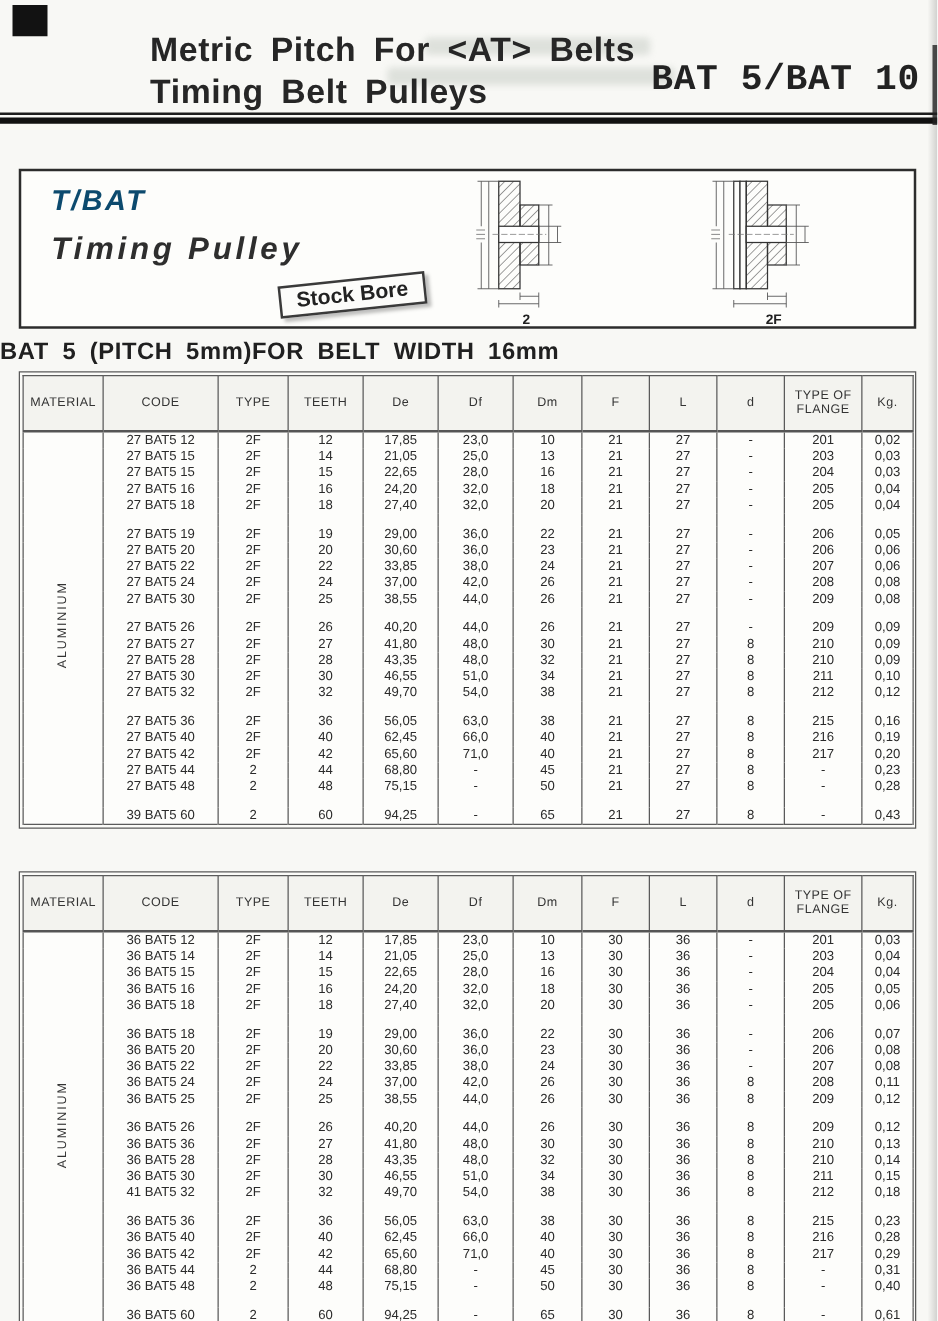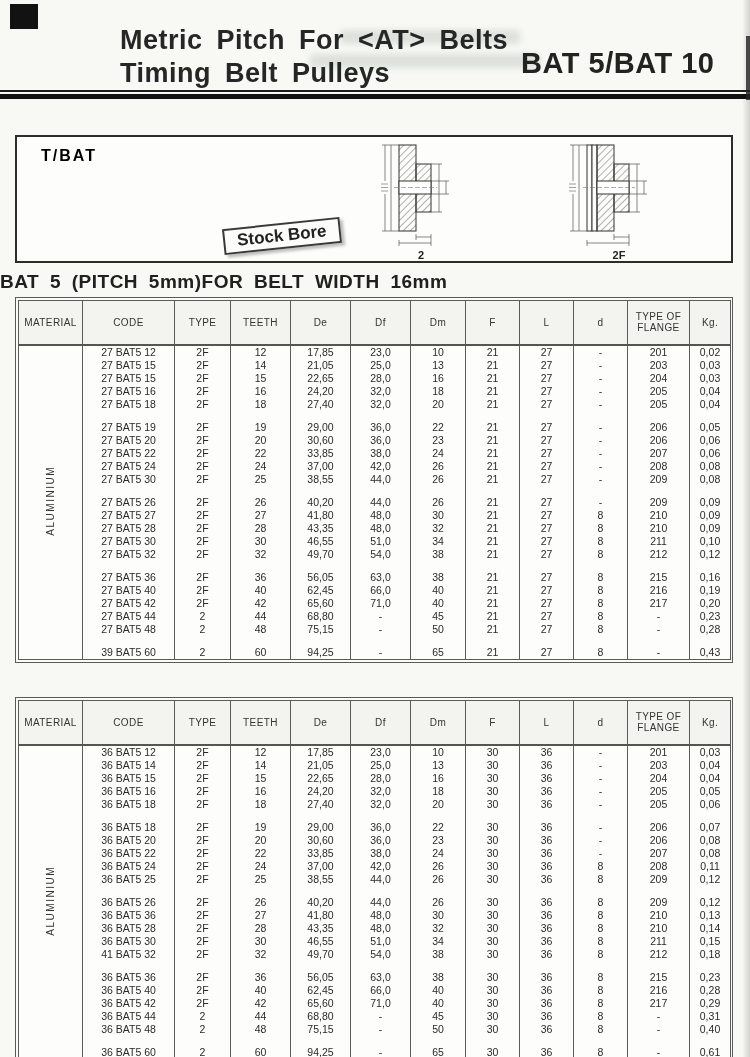--- a/index.html
+++ b/index.html
@@ -13,29 +13,29 @@
                  background:linear-gradient(to right, rgba(0,0,0,0), rgba(0,0,0,0.16)); }
   .edge-dark { position:absolute; right:0; top:36px; width:4px; height:64px; background:#222; opacity:.8; }
   .bleed { position:absolute; left:300px; top:26px; width:265px; height:58px; filter:blur(3px); opacity:.28; }
   .bleed .b1,.bleed .b2 { background:#9aa59a; height:14px; border-radius:3px; }
   .bleed .b1 { width:180px; margin:4px 0 10px 40px; }
   .bleed .b2 { width:230px; margin-left:10px; }
 
   
   .title-block { position:absolute; left:120px; top:24px; }
   .title-line { font-size:27px; font-weight:bold; letter-spacing:.5px; word-spacing:6px; line-height:33px; color:#262626; }
-  .model { position:absolute; left:521px; top:47px; font-size:29px; font-weight:bold; letter-spacing:.5px; color:#222; }
+  .model { position:absolute; left:521px; top:47px; font-size:29px; font-weight:bold; letter-spacing:.5px; color:#222;font-family:Liberation Mono, monospace; }
   .rule { position:absolute; left:0; top:90px; width:750px; }
   .rule-thin { height:2px; background:#1c1c1c; margin-bottom:2px; }
   .rule-thick { height:5px; background:#111; }
 
   
   .intro-box { position:absolute; left:15px; top:135px; width:718px; height:128px;
                border:2px solid #2c2c2c; background:#fdfdfb; }
-  .brand1 { position:absolute; left:24px; top:10px; font-size:16px; font-weight:bold; letter-spacing:2px; color:#000000; }
+  .brand1 { position:absolute; left:24px; top:10px; font-size:23px; font-weight:bold; font-style:italic; letter-spacing:2px; color:#0c4a6e; }
   .brand2 { position:absolute; left:24px; top:48px; font-size:25px; font-weight:bold; font-style:italic; letter-spacing:3px; color:#2e2e2e; }
   .badge { position:absolute; left:206px; top:86px; transform:rotate(-6deg);
            border:2px solid #3a3a3a; background:#fcfcfa; padding:1px 12px;
            font-size:17px; font-weight:bold; color:#222; box-shadow:3px 3px 3px rgba(0,0,0,0.25); }
   .diagram { position:absolute; top:4px; width:112px; text-align:center; }
   .diagram-2 { left:348px; }
   .diagram-2f { left:546px; }
   .dlabel { font-size:11px; font-weight:bold; color:#222; margin-top:-2px; }
 
   
@@ -80,20 +80,21 @@
   </div>
   <div class="model">BAT 5/BAT 10</div>
 
   <div class="rule">
     <div class="rule-thin"></div>
     <div class="rule-thick"></div>
   </div>
 
   <div class="intro-box">
     <div class="brand1">T/BAT</div>
+    <div class="brand2">Timing Pulley</div>
     <div class="badge">Stock Bore</div>
 
     <div class="diagram diagram-2">
       <svg width="112" height="106" viewBox="0 0 112 106">
         <defs>
           <pattern id="hatchA" width="5" height="5" patternUnits="userSpaceOnUse" patternTransform="rotate(45)">
             <line x1="0" y1="0" x2="0" y2="5" stroke="#666" stroke-width="1"></line>
           </pattern>
         </defs>
         <rect x="34" y="4" width="17" height="86" fill="url(#hatchA)" class="outline"></rect>

